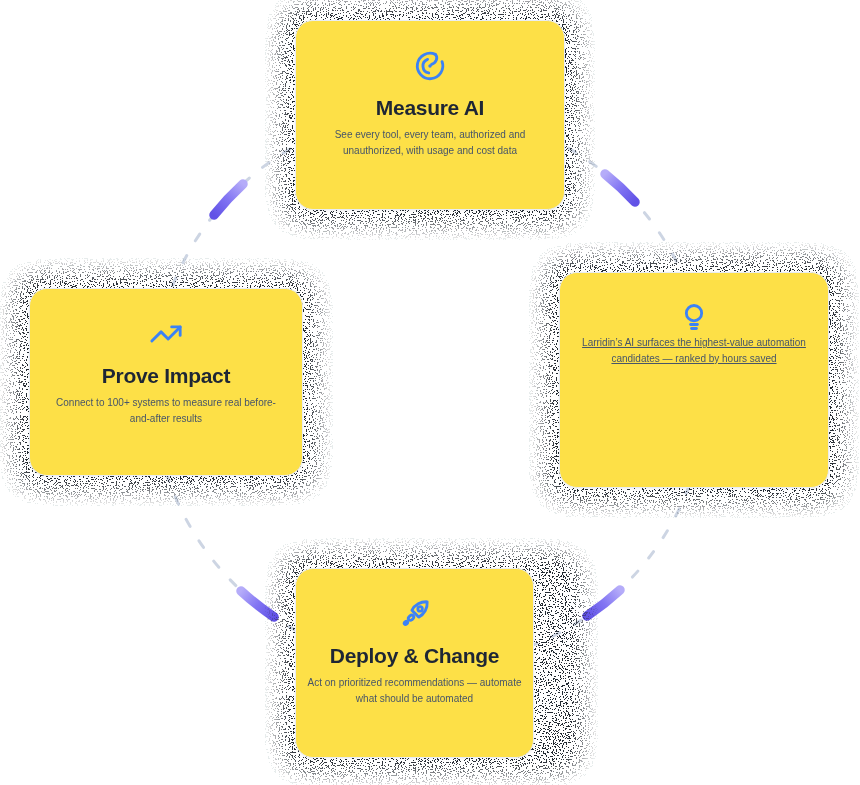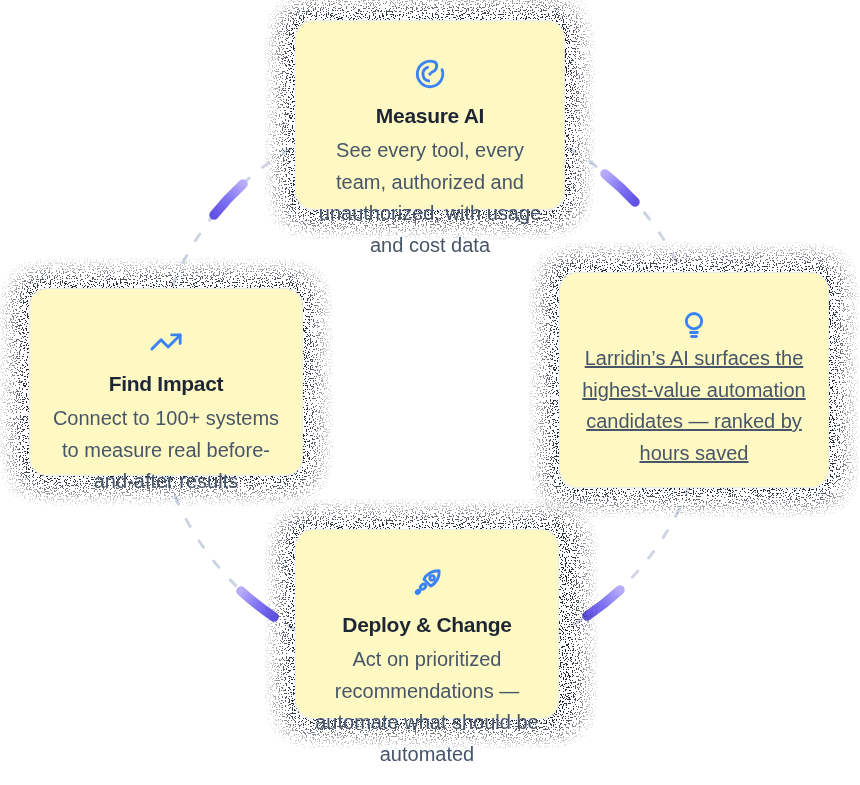--- a/index.html
+++ b/index.html
@@ -12,47 +12,47 @@
     font-family: "Liberation Sans", "DejaVu Sans", sans-serif;
   }
   svg.bg {
     position: absolute;
     left: 0; top: 0;
   }
   .card-wrap { position: absolute; }
   .card-wrap.pos-top    { left: 295px; top: 20px;  width: 270px; height: 190px; }
   .card-wrap.pos-left   { left: 29px;  top: 288px; width: 274px; height: 188px; }
   .card-wrap.pos-right  { left: 559px; top: 272px; width: 270px; height: 216px; }
-  .card-wrap.pos-bottom { left: 295px; top: 529px; width: 264px; height: 190px; }
+  .card-wrap.pos-bottom { left: 295px; top: 568px; width: 239px; height: 190px; }
   svg.grain { position: absolute; left: -40px; top: -40px; pointer-events: none; }
   .card {
     position: absolute;
     left: 0; top: 0; right: 0; bottom: 0;
-    background: #fef9c3;
+    background: #fde047;
     border: 1px solid #e9edf3;
     border-radius: 18px;
     box-shadow: 0 1px 3px rgba(15,23,42,0.06);
     display: flex;
     flex-direction: column;
     align-items: center;
     text-align: center;
-    padding-top: 36px;
+    padding-top: 28px;
     box-sizing: border-box;
   }
   .card .icon { width: 34px; height: 34px; flex: 0 0 auto; }
   .card h3 {
     margin: 13px 0 7px 0;
     font-size: 21px;
     font-weight: 700;
     letter-spacing: -0.3px;
     color: #1e2635;
   }
   .card p {
     margin: 0;
-    font-size: 20px;
+    font-size: 10px;
     line-height: 1.58;
     color: #475569;
   }
   .pos-top p    { max-width: 228px; }
   .pos-left p   { max-width: 238px; }
   .pos-right p  { max-width: 226px; text-decoration: underline; }
   .pos-bottom p { max-width: 240px; }
 </style>
 </head>
 <body>
@@ -125,21 +125,21 @@
 
   <div class="card-wrap pos-left">
     <svg class="grain" width="354" height="268">
       <rect x="32" y="32" width="290" height="204" rx="22" fill="#000" filter="url(#grainShadow)"></rect>
     </svg>
     <div class="card">
       <svg class="icon" viewBox="0 0 24 24" fill="none" stroke="#3b82f6" stroke-width="2" stroke-linecap="round" stroke-linejoin="round">
         <polyline points="22 7 13.5 15.5 8.5 10.5 2 17"></polyline>
         <polyline points="16 7 22 7 22 13"></polyline>
       </svg>
-      <h3>Find Impact</h3>
+      <h3>Prove Impact</h3>
       <p>Connect to 100+ systems to measure real before-and-after results</p>
     </div>
   </div>
 
   <div class="card-wrap pos-right">
     <svg class="grain" width="350" height="296">
       <rect x="32" y="32" width="286" height="232" rx="22" fill="#000" filter="url(#grainShadow)"></rect>
     </svg>
     <div class="card">
       <svg class="icon" viewBox="0 0 24 24" fill="none" stroke="#3b82f6" stroke-width="2" stroke-linecap="round" stroke-linejoin="round">

